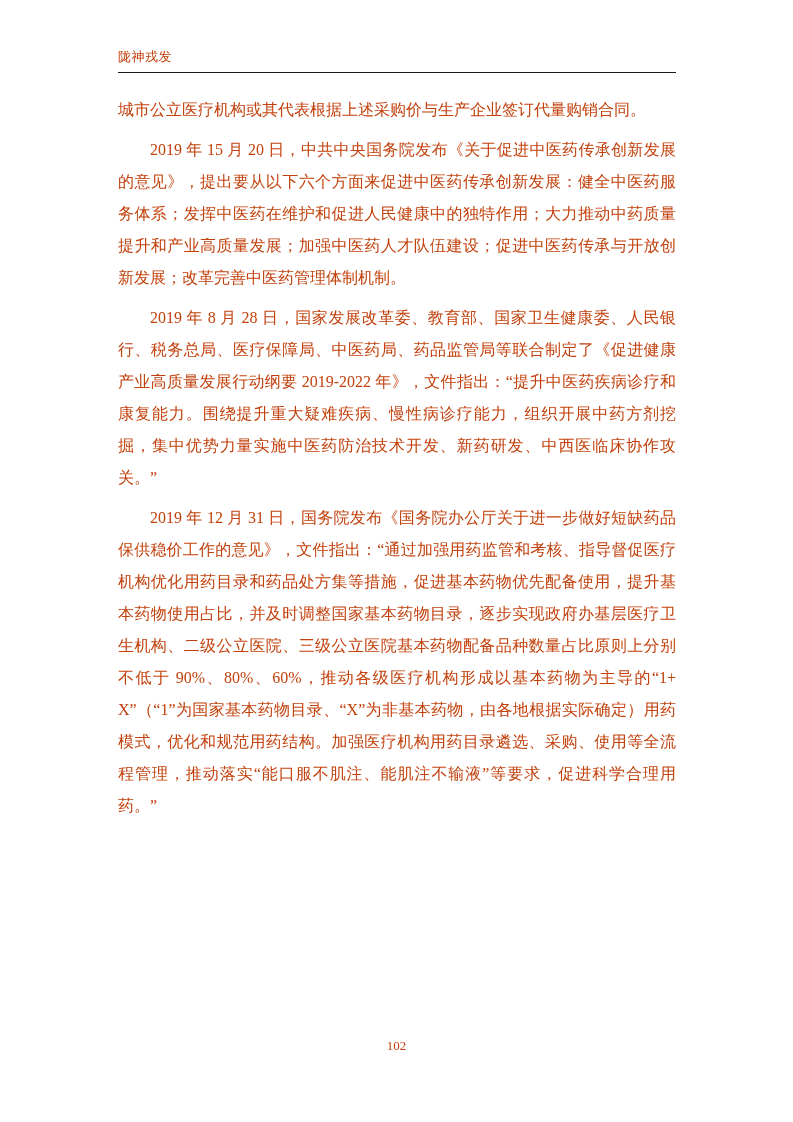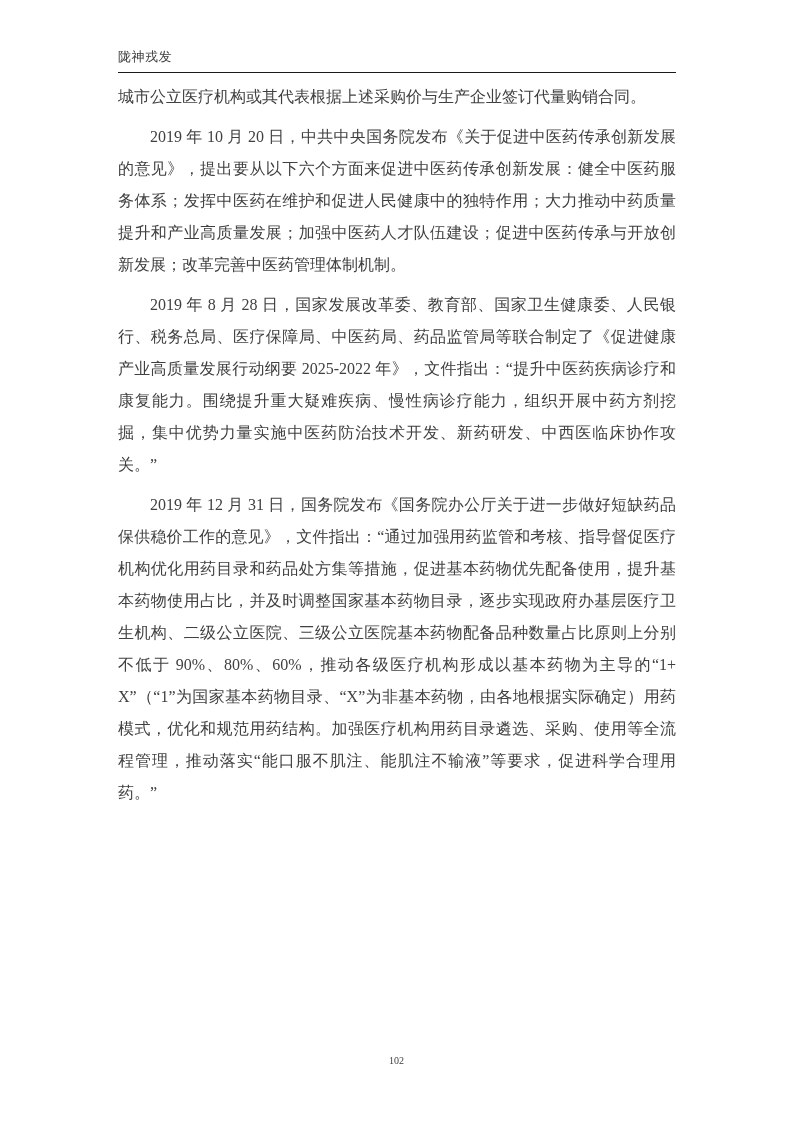--- a/index.html
+++ b/index.html
@@ -9,72 +9,72 @@
   }
   .page {
     position: relative;
     width: 793px;
     height: 1122px;
     margin: 0 auto;
     background: #ffffff;
     box-sizing: border-box;
     padding: 48px 117px 0 118px;
     font-family: "Liberation Serif", "DejaVu Serif", serif;
-    color: #404040;
+    color: #c2410c;
     overflow: hidden;
   }
   .header {
     display: flex;
     justify-content: space-between;
     align-items: flex-end;
     font-size: 13px;
     letter-spacing: 0.5px;
     padding-bottom: 6px;
     border-bottom: 1.5px solid #1a1a1a;
   }
   .header .h-left, .header .h-right {
     white-space: nowrap;
   }
   .content {
-    margin-top: 8px;
+    margin-top: 21px;
   }
   .content p {
     font-size: 16px;
     line-height: 32px;
     text-align: justify;
     margin: 8px 0;
     text-indent: 2em;
     word-break: break-all;
   }
   .content p.no-indent {
     text-indent: 0;
     margin-top: 0;
   }
   .footer {
     position: absolute;
     left: 0;
     right: 0;
-    bottom: 56px;
+    bottom: 68px;
     text-align: center;
-    font-size: 10px;
+    font-size: 13px;
   }
 </style>
 </head>
 <body>
 
 <div class="page">
 
   <div class="header">
     <span class="h-left">陇神戎发</span>
   </div>
 
   <div class="content">
     <p class="no-indent">城市公立医疗机构或其代表根据上述采购价与生产企业签订代量购销合同。</p>
-    <p>2019 年 10 月 20 日，中共中央国务院发布《关于促进中医药传承创新发展的意见》，提出要从以下六个方面来促进中医药传承创新发展：健全中医药服务体系；发挥中医药在维护和促进人民健康中的独特作用；大力推动中药质量提升和产业高质量发展；加强中医药人才队伍建设；促进中医药传承与开放创新发展；改革完善中医药管理体制机制。</p>
-    <p>2019 年 8 月 28 日，国家发展改革委、教育部、国家卫生健康委、人民银行、税务总局、医疗保障局、中医药局、药品监管局等联合制定了《促进健康产业高质量发展行动纲要 2025-2022 年》，文件指出：“提升中医药疾病诊疗和康复能力。围绕提升重大疑难疾病、慢性病诊疗能力，组织开展中药方剂挖掘，集中优势力量实施中医药防治技术开发、新药研发、中西医临床协作攻关。”</p>
+    <p>2019 年 15 月 20 日，中共中央国务院发布《关于促进中医药传承创新发展的意见》，提出要从以下六个方面来促进中医药传承创新发展：健全中医药服务体系；发挥中医药在维护和促进人民健康中的独特作用；大力推动中药质量提升和产业高质量发展；加强中医药人才队伍建设；促进中医药传承与开放创新发展；改革完善中医药管理体制机制。</p>
+    <p>2019 年 8 月 28 日，国家发展改革委、教育部、国家卫生健康委、人民银行、税务总局、医疗保障局、中医药局、药品监管局等联合制定了《促进健康产业高质量发展行动纲要 2019-2022 年》，文件指出：“提升中医药疾病诊疗和康复能力。围绕提升重大疑难疾病、慢性病诊疗能力，组织开展中药方剂挖掘，集中优势力量实施中医药防治技术开发、新药研发、中西医临床协作攻关。”</p>
     <p>2019 年 12 月 31 日，国务院发布《国务院办公厅关于进一步做好短缺药品保供稳价工作的意见》，文件指出：“通过加强用药监管和考核、指导督促医疗机构优化用药目录和药品处方集等措施，促进基本药物优先配备使用，提升基本药物使用占比，并及时调整国家基本药物目录，逐步实现政府办基层医疗卫生机构、二级公立医院、三级公立医院基本药物配备品种数量占比原则上分别不低于 90%、80%、60%，推动各级医疗机构形成以基本药物为主导的“1+X”（“1”为国家基本药物目录、“X”为非基本药物，由各地根据实际确定）用药模式，优化和规范用药结构。加强医疗机构用药目录遴选、采购、使用等全流程管理，推动落实“能口服不肌注、能肌注不输液”等要求，促进科学合理用药。”</p>
   </div>
 
   <div class="footer">
     <span>102</span>
   </div>
 
 </div>
 
 </body></html>

